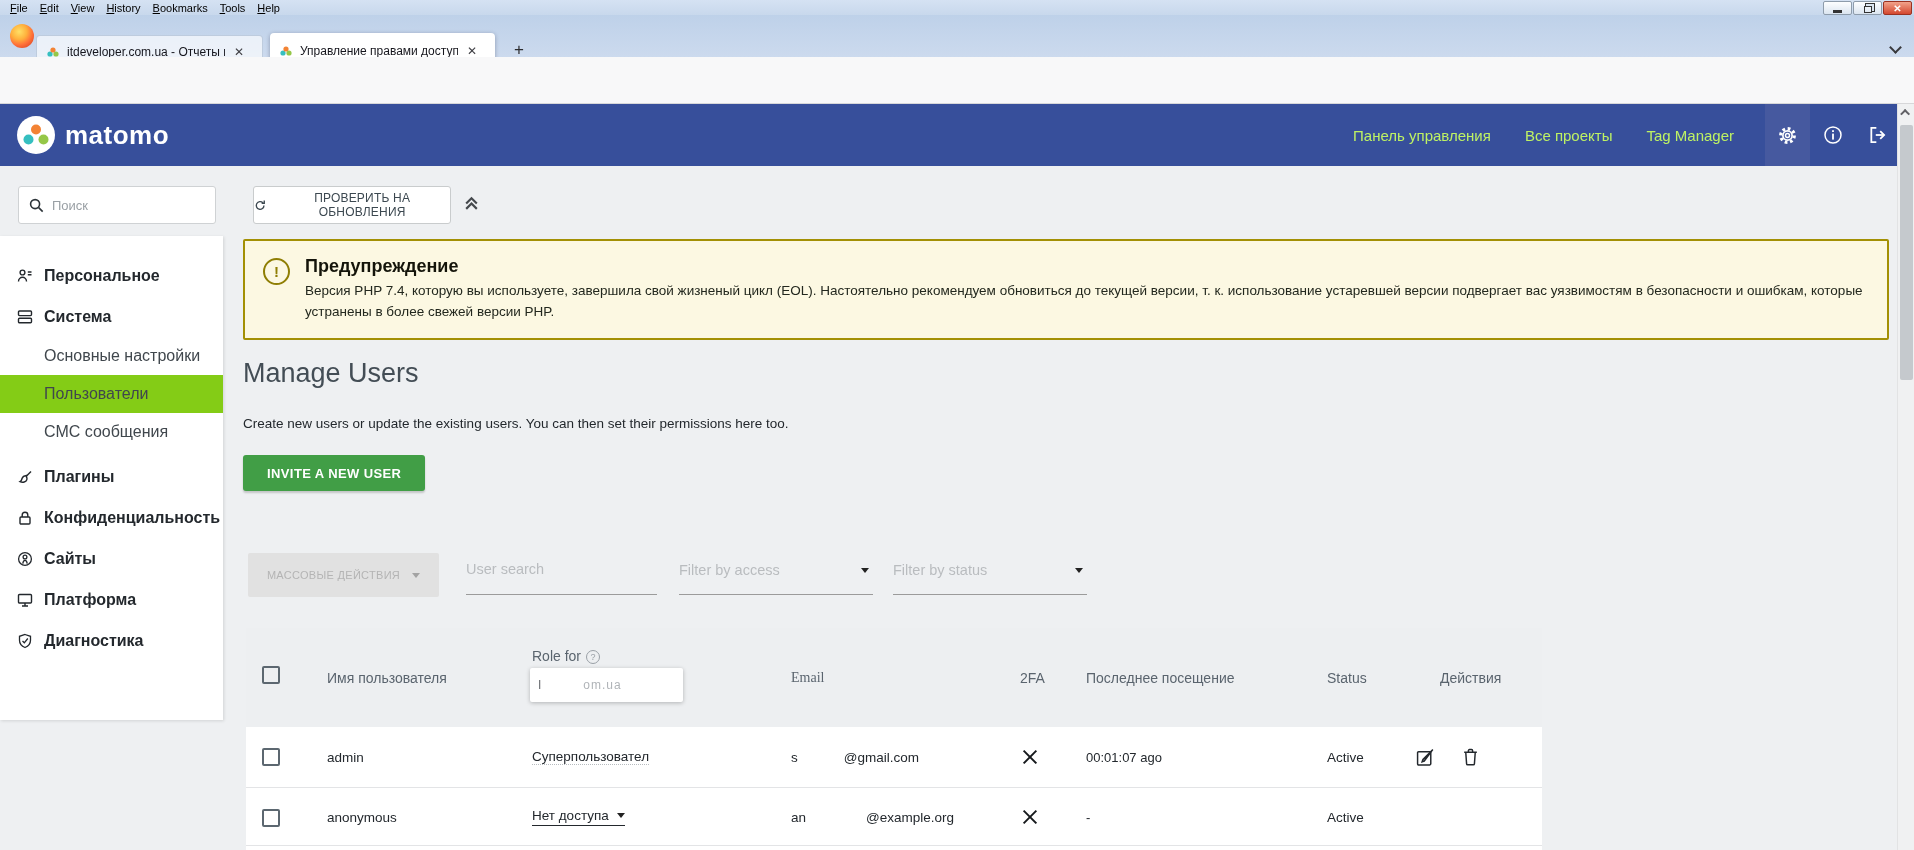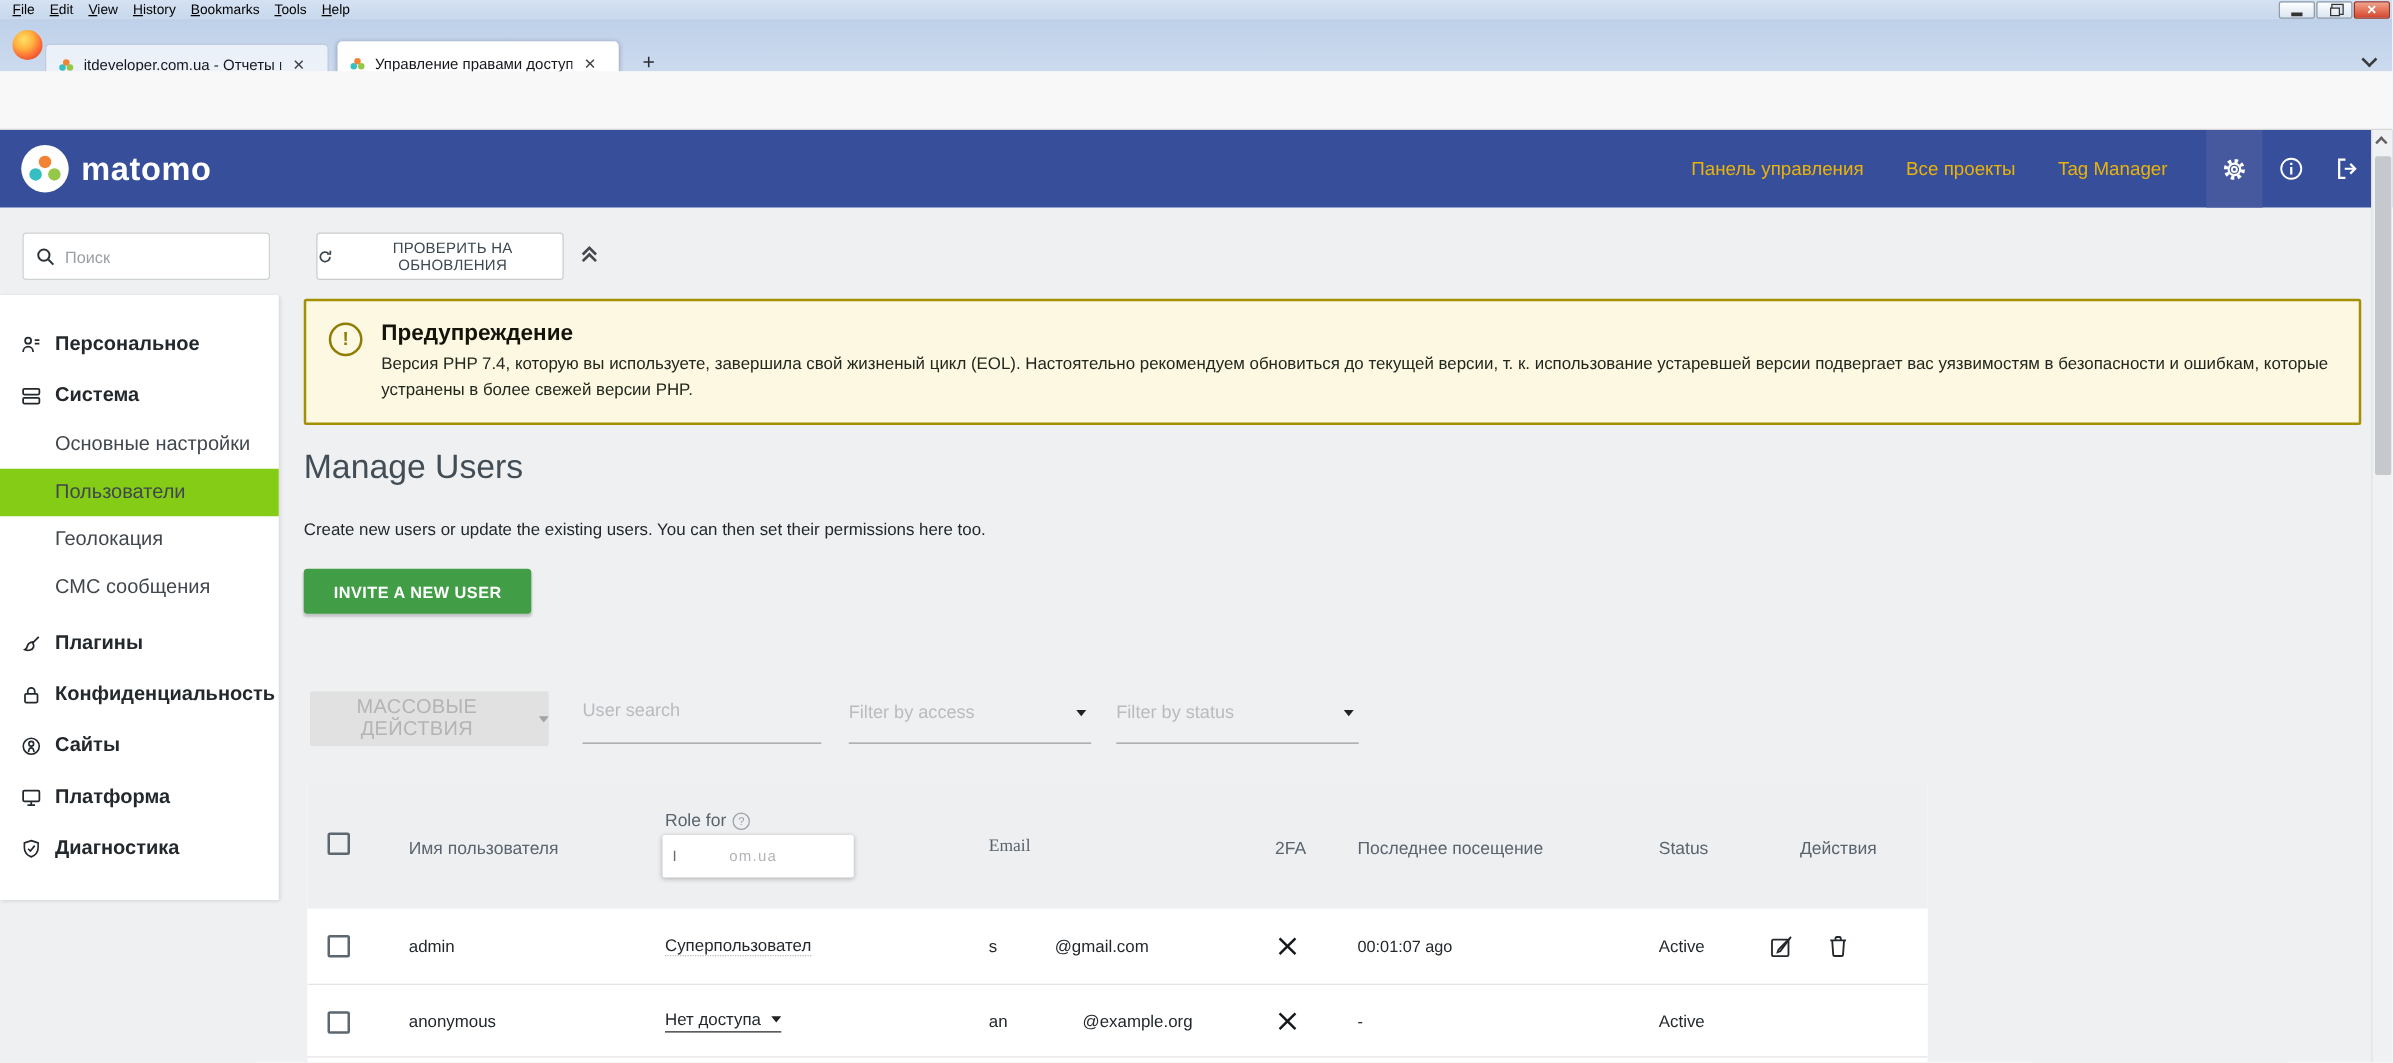--- a/index.html
+++ b/index.html
@@ -47,21 +47,21 @@
   .pocket { position:absolute; left:1814px; top:71px; }
   .puzzle { position:absolute; left:1848px; top:71px; }
   .hamburger { position:absolute; left:1882px; top:73px; width:16px; }
   .hamburger div { height:2px; background:#47474c; margin-bottom:3px; }
 
   
   .mheader { position:absolute; left:0; top:104px; width:1914px; height:62px; background:#374f9b;
     display:flex; align-items:center; }
   .brand { display:flex; align-items:center; margin-left:16px; }
   .brandname { color:#fff; font-size:26px; font-weight:bold; letter-spacing:.5px; margin-left:9px; }
-  .mnav { margin-left:auto; display:flex; align-items:center; height:62px; color:#eab308; font-size:15px; }
+  .mnav { margin-left:auto; display:flex; align-items:center; height:62px; color:#bef264; font-size:15px; }
   .mnav .navitem { margin:0 17px; white-space:nowrap; }
   .gearwrap { width:45px; height:62px; background:#46599f; display:flex; align-items:center; justify-content:center; margin-left:14px; }
   .hico { width:45px; height:62px; display:flex; align-items:center; justify-content:center; }
   .mnav-pad { width:14px; }
 
   
   .scrollbar { position:absolute; right:0; top:104px; width:17px; height:746px; background:#f0f1f2; border-left:1px solid #e2e3e4; }
   .sb-up { height:17px; display:flex; align-items:center; justify-content:center; }
   .sb-up div { width:7px; height:7px; border-left:2px solid #606065; border-top:2px solid #606065; transform:rotate(45deg) translateY(2px); }
   .sb-thumb { position:absolute; left:2px; top:21px; width:13px; height:255px; background:#c5c9cd; border-radius:2px; }
@@ -95,21 +95,21 @@
   .warntitle { font-size:18px; font-weight:bold; color:#14140a; margin-bottom:4px; }
   .warntext { font-size:13.5px; color:#23281e; line-height:1.55; max-width:1565px; }
 
   .h1 { position:absolute; left:243px; top:358px; font-size:27px; color:#434d55; font-weight:400; }
   .subtitle { position:absolute; left:243px; top:416px; font-size:13.5px; color:#23282d; }
   .invite-btn { position:absolute; left:243px; top:455px; height:36px; padding:0 24px; background:#419e46;
     border:none; border-radius:3px; color:#fff; font-size:13px; font-weight:600; letter-spacing:.4px;
     box-shadow:0 2px 2px rgba(0,0,0,.18); display:flex; align-items:center; }
 
   .bulk-btn { position:absolute; left:248px; top:553px; width:191px; height:44px; background:#e1e1e1;
-    border:none; border-radius:2px; color:#b4b4b4; font-size:16px; letter-spacing:.3px;
+    border:none; border-radius:2px; color:#b4b4b4; font-size:11px; letter-spacing:.3px;
     display:flex; align-items:center; justify-content:center; gap:12px; }
   .caret { width:0; height:0; border-left:4.5px solid transparent; border-right:4.5px solid transparent;
     border-top:5px solid #222; display:inline-block; }
   .caret.grey { border-top-color:#a3a3a3; }
   .flt { position:absolute; top:553px; height:42px; border-bottom:1px solid #9b9b9b; font-size:14.5px; color:#b9bcbf; }
   .flt-input { left:466px; width:191px; }
   .flt-input input { border:none; outline:none; background:transparent; width:100%; font-size:14.5px;
     padding-top:8px; font-family:"Liberation Sans",sans-serif; color:#333; }
   .flt-input input::placeholder { color:#b9bcbf; }
   .flt-select { display:flex; align-items:flex-start; justify-content:space-between; padding-top:9px; }
@@ -321,23 +321,20 @@
       </svg>
       <span class="slabel">Система</span>
     </div>
     <div class="sitem sub">
       <span class="slabel">Основные настройки</span>
     </div>
     <div class="sitem sub active">
       <span class="slabel">Пользователи</span>
     </div>
     <div class="sitem sub">
-      <span class="slabel">Геолокация</span>
-    </div>
-    <div class="sitem sub">
       <span class="slabel">СМС сообщения</span>
     </div>
     <div class="sitem top gap-before">
       <svg class="sico" viewBox="0 0 16 16" fill="none" stroke="currentColor" stroke-width="1.4">
         <path d="M9 7.5L14 2.5"></path>
           <path d="M9.5 6.5c-2.5.3-4 1.5-4.5 3-.4 1.2-.3 2.3-2 3.2 2.8 1.2 6 .3 6.8-2 .3-.9.2-2-.3-2.7z"></path>
       </svg>
       <span class="slabel">Плагины</span>
     </div>
     <div class="sitem top">

